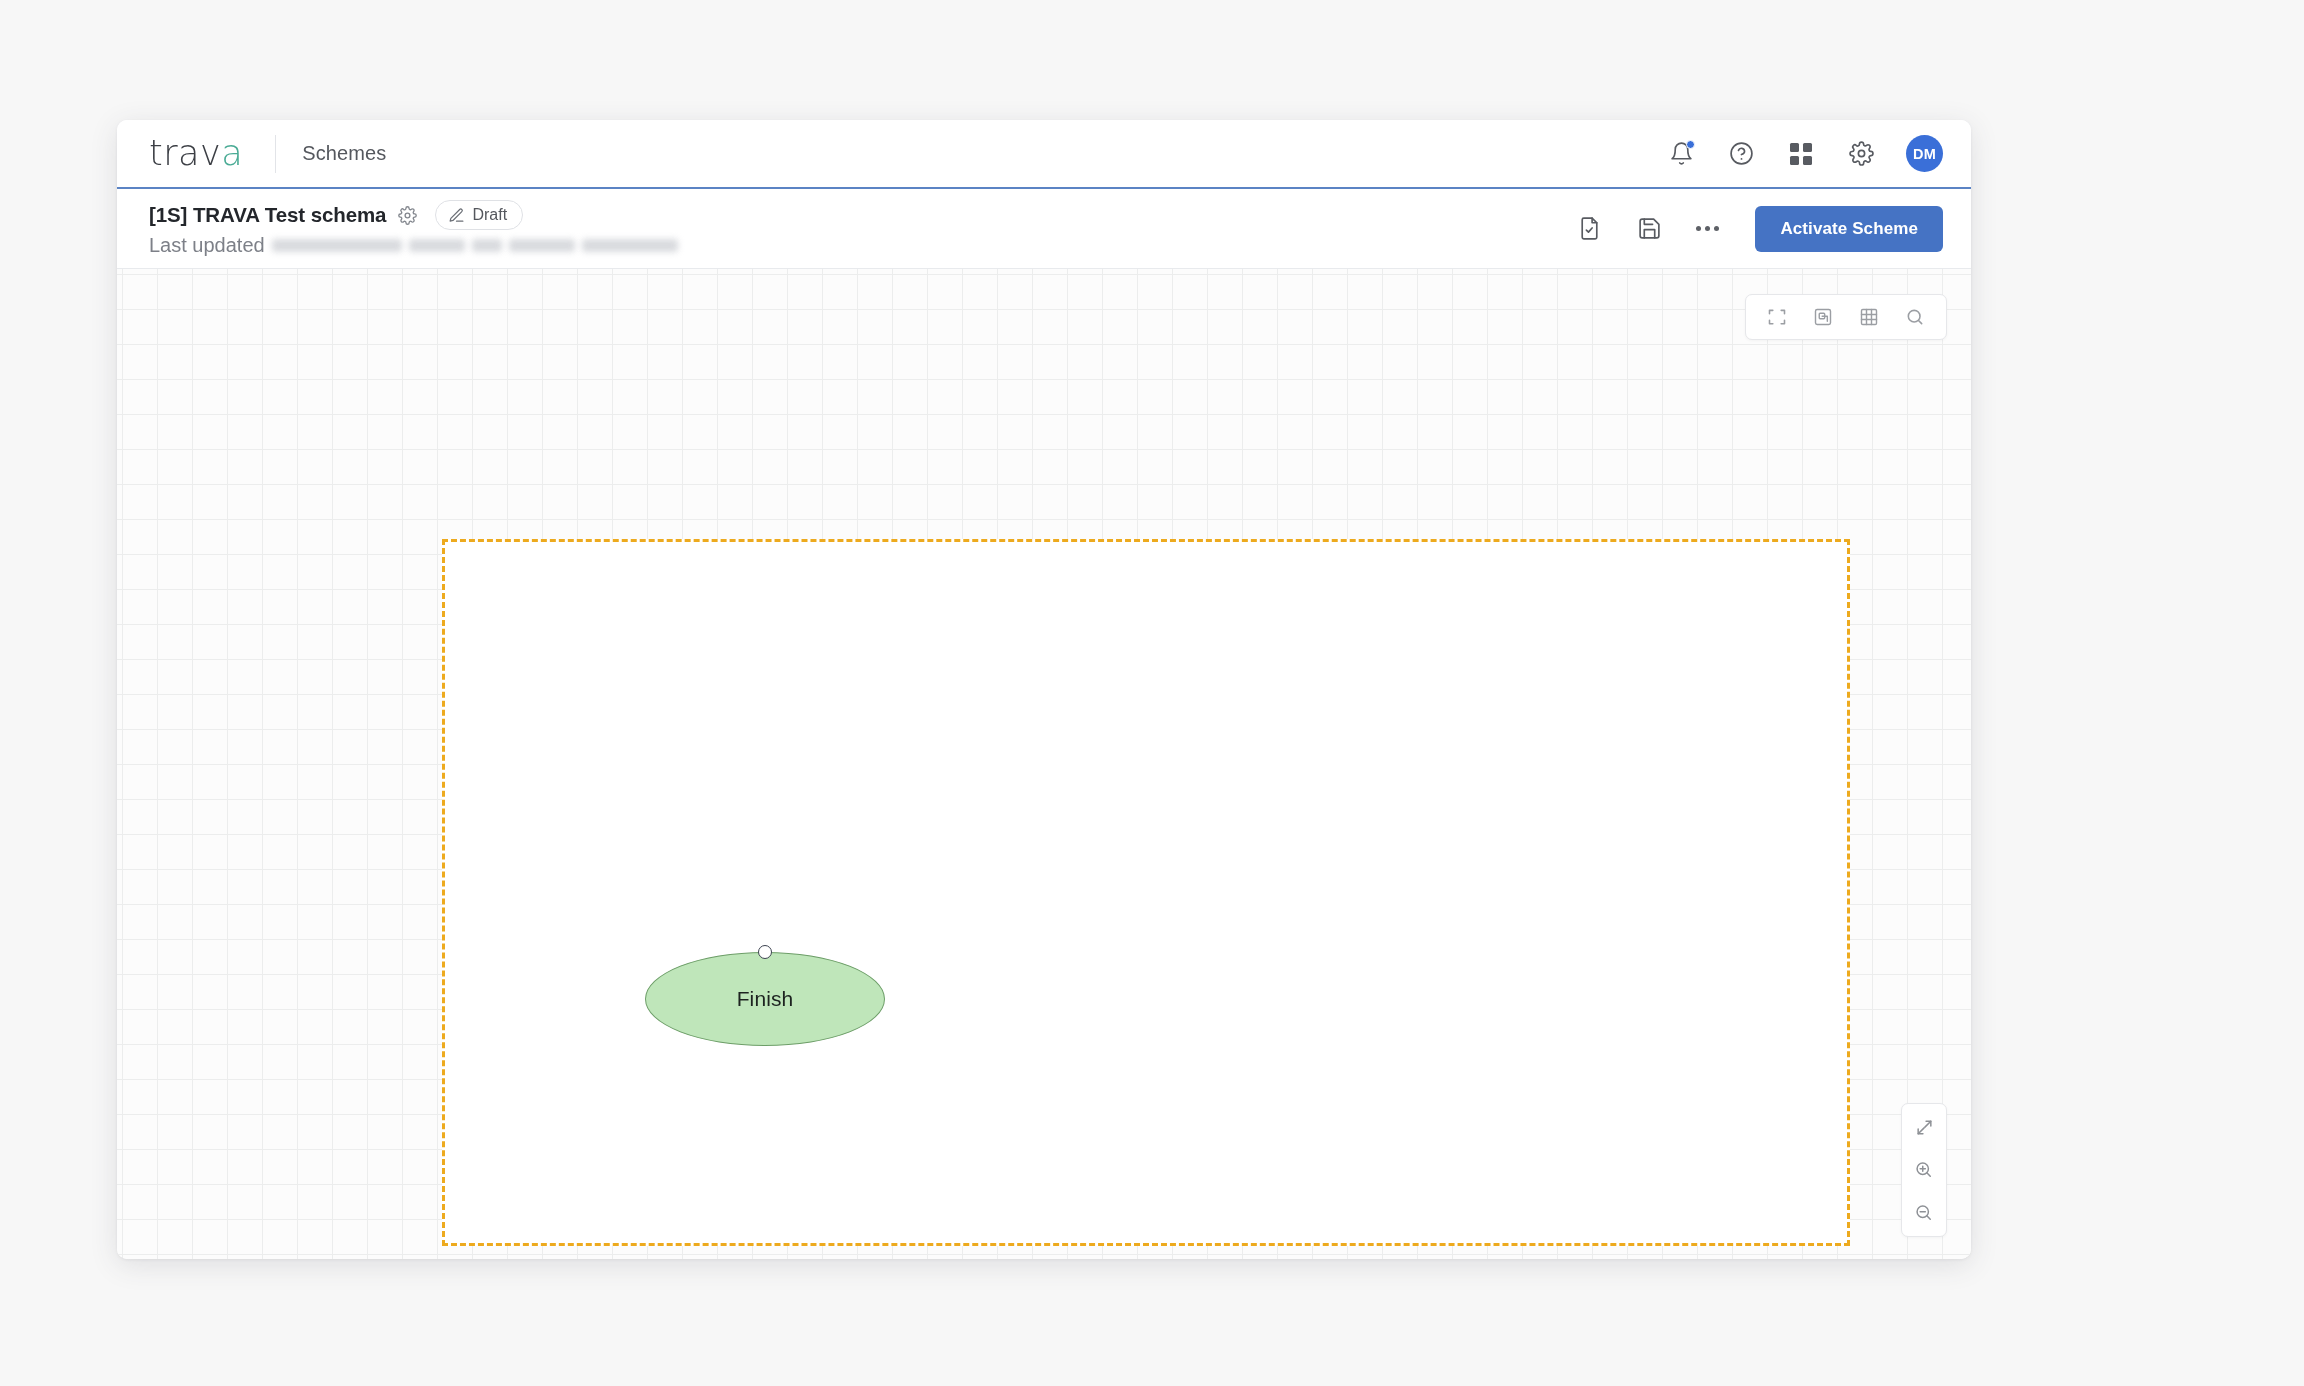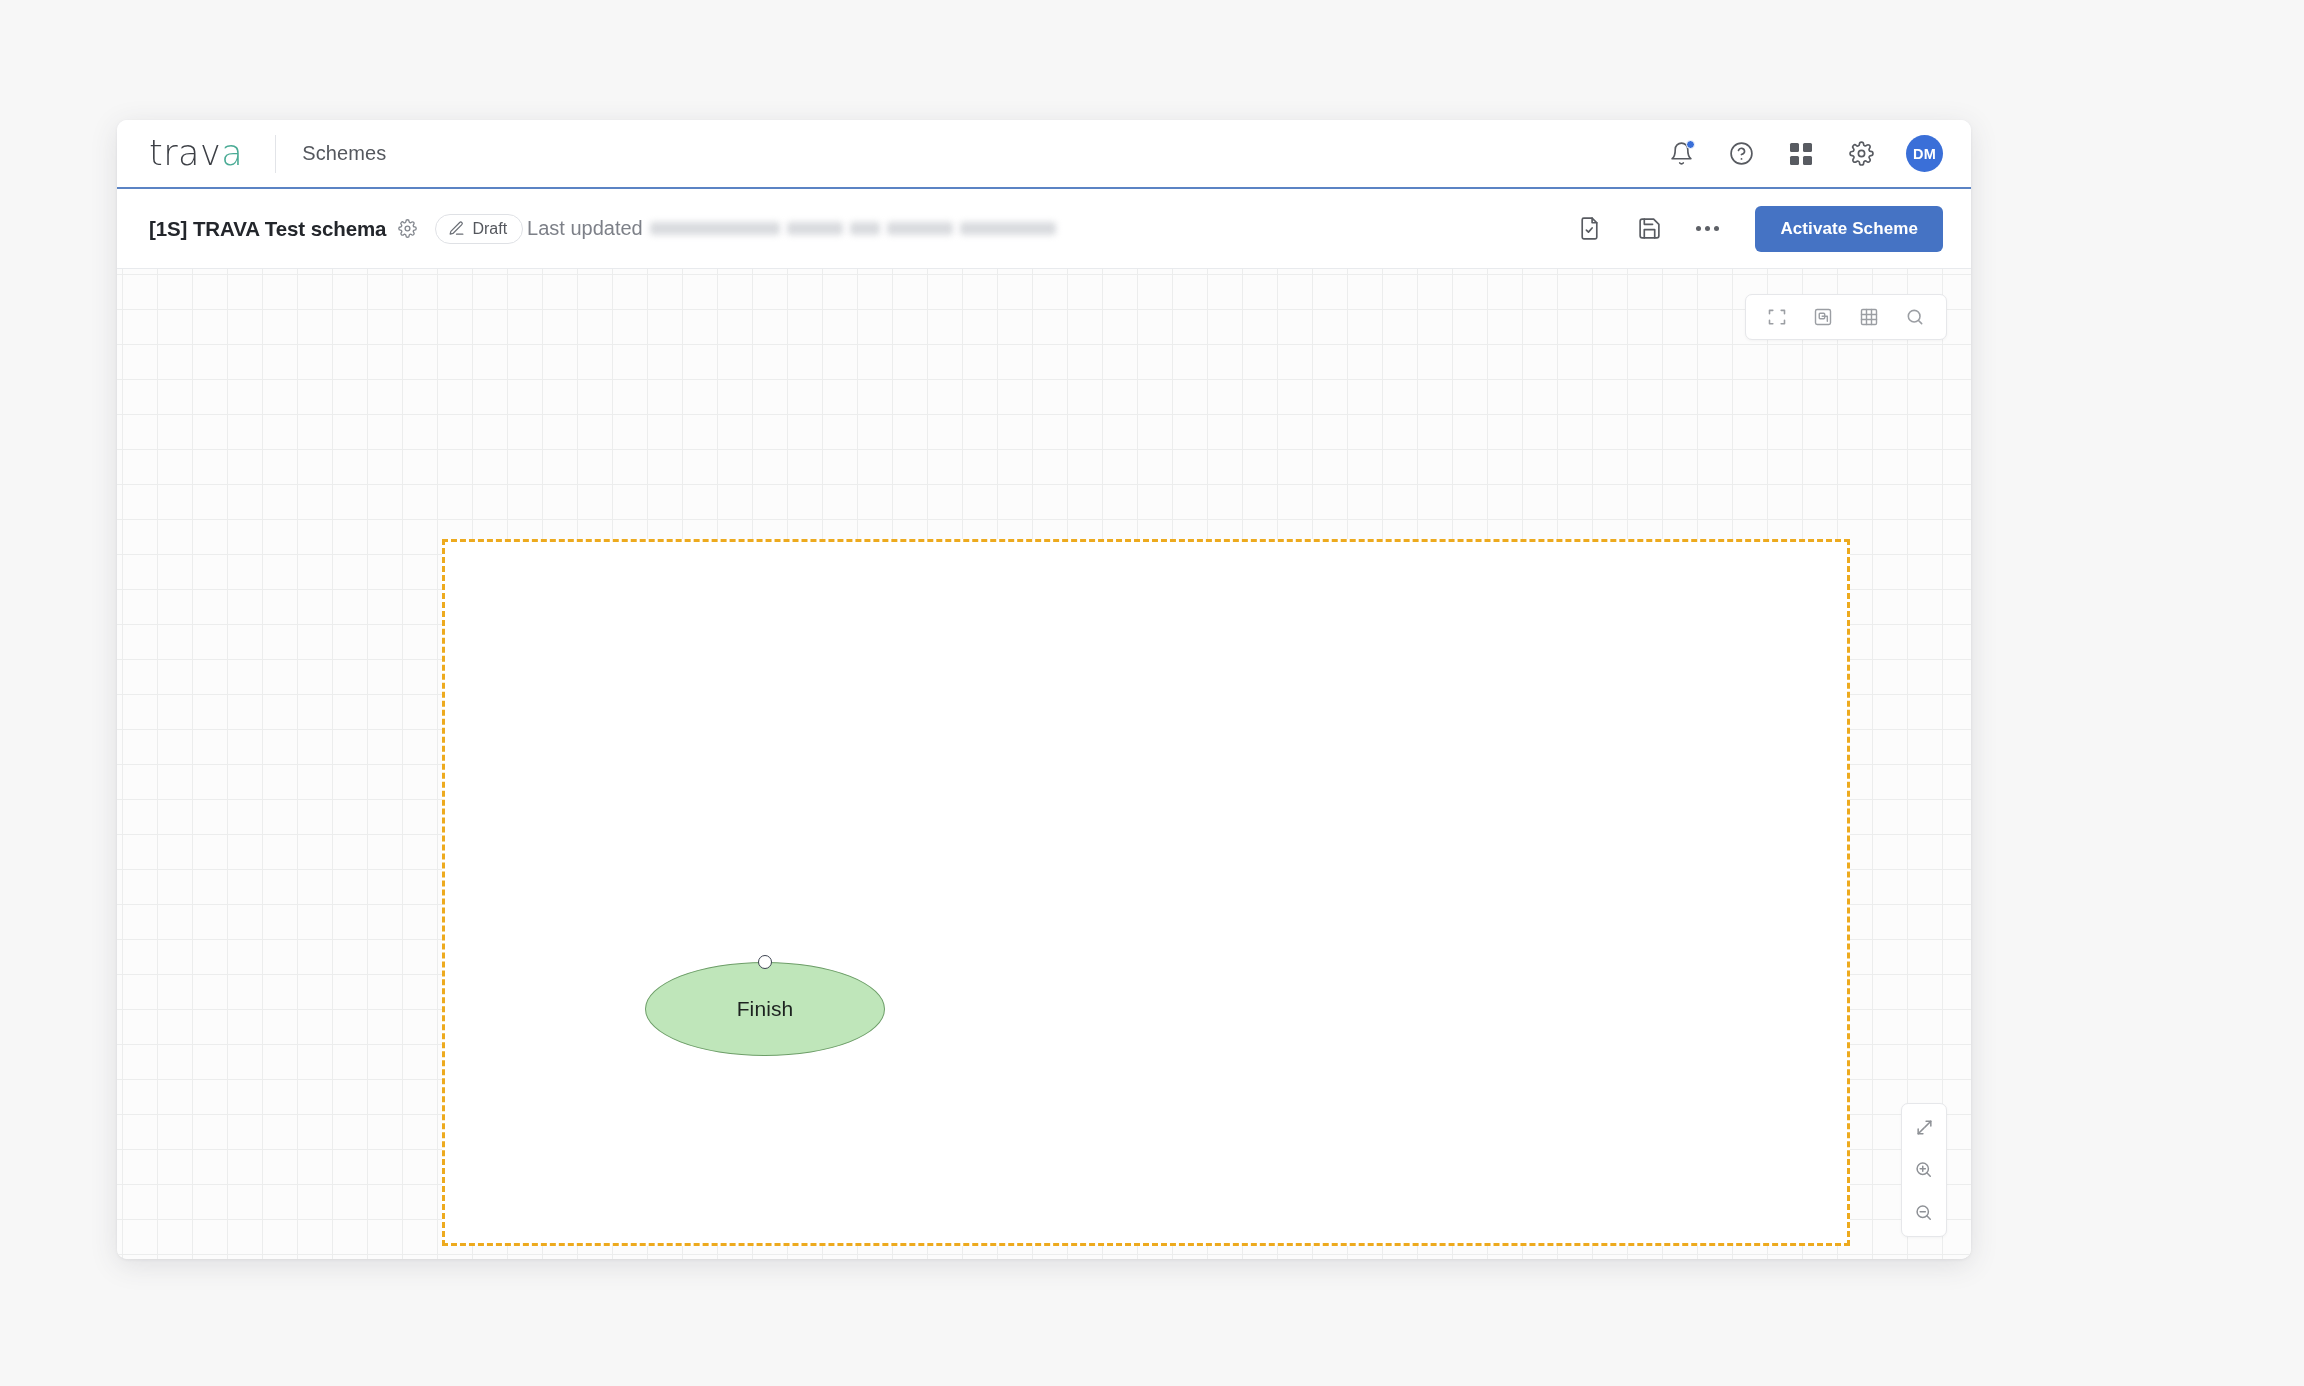--- a/index.html
+++ b/index.html
@@ -122,21 +122,21 @@
   .subheader {
     height: 80px;
     flex: 0 0 80px;
     display: flex;
     align-items: center;
     padding: 0 28px 0 32px;
     background: #fff;
     border-bottom: 1px solid #e8eaed;
   }
 
-  .subheader-left { display: flex; flex-direction: row; justify-content: center; gap: 4px; }
+  .subheader-left { display: flex; flex-direction: column; justify-content: center; gap: 4px; }
 
   .title-row { display: flex; align-items: center; gap: 12px; }
 
   .scheme-title {
     font-size: 20.5px;
     font-weight: 700;
     color: #23262b;
     letter-spacing: -0.1px;
   }
 
@@ -309,21 +309,21 @@
     background: #ffffff;
     border: 1.7px solid #3d4350;
     left: 50%;
     transform: translateX(-50%);
     cursor: crosshair;
     z-index: 3;
   }
   .port.top { top: -7px; }
   .port.bottom { bottom: -7px; }
 
-  .node-finish { left: 200px; top: 420px; }
+  .node-finish { left: 200px; top: 410px; }
   .node-pause  { left: 552px; top: 413px; }
   .node-repeat { left: 905px; top: 413px; }
 </style>
 </head>
 <body>
 
 <div class="app-card">
 
   <div class="topbar">
 

